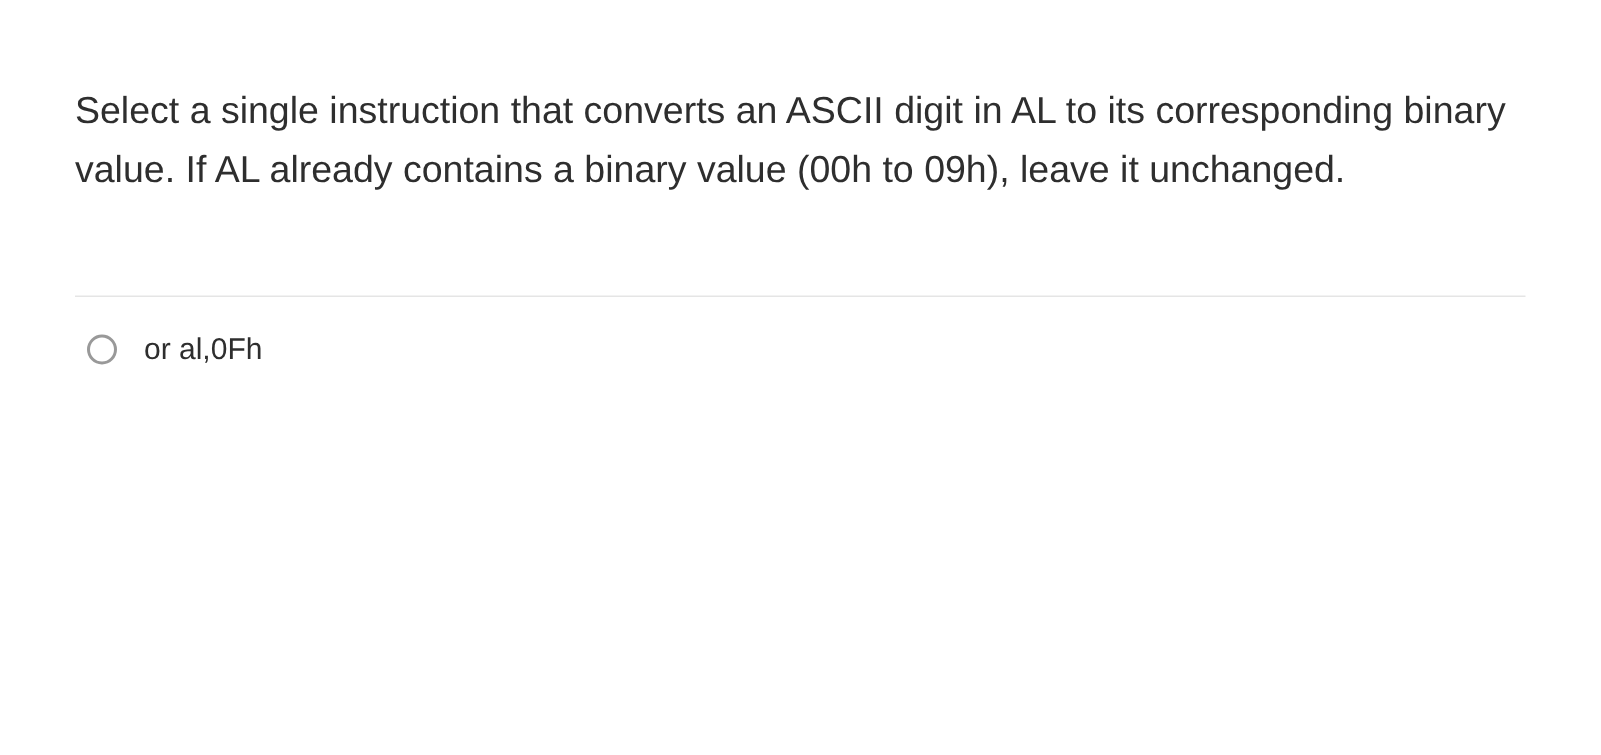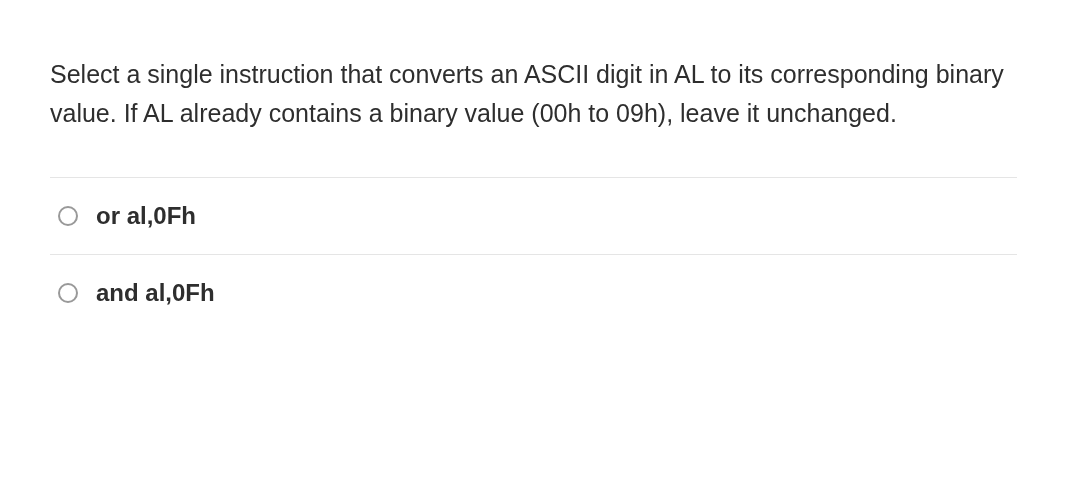--- a/index.html
+++ b/index.html
@@ -12,21 +12,21 @@
     width: 1067px;
     height: 503px;
   }
   .container {
     padding: 55px 50px 0 50px;
   }
   .question-text {
     font-size: 25px;
     line-height: 1.55;
     font-weight: 400;
-    margin-bottom: 44px;
+    margin-bottom: 64px;
     color: #2e2e2e;
   }
   .options {
     border-top: 1px solid #e5e5e5;
   }
   .option-row {
     display: flex;
     align-items: center;
     padding: 24px 8px;
     border-bottom: 1px solid #e5e5e5;
@@ -38,38 +38,34 @@
   .radio {
     width: 20px;
     height: 20px;
     border: 2px solid #999;
     border-radius: 50%;
     flex-shrink: 0;
     margin-right: 18px;
     background: #fff;
   }
   .option-label {
-    font-size: 24px;
+    font-size: 20px;
     color: #2e2e2e;
-    font-weight: 700;
+    font-weight: 400;
   }
 </style>
 </head>
 <body>
 
 <div class="container">
   <div class="question-text">Select a single instruction that converts an ASCII digit in AL to its corresponding binary value.  If AL already contains a binary value (00h to 09h), leave it unchanged.</div>
 
   <div class="options">
 
     <label class="option-row">
       <span class="radio"></span>
       <span class="option-label">or al,0Fh</span>
     </label>
 
 
-    <label class="option-row">
-      <span class="radio"></span>
-      <span class="option-label">and al,0Fh</span>
-    </label>
 
   </div>
 </div>
 
 </body></html>

